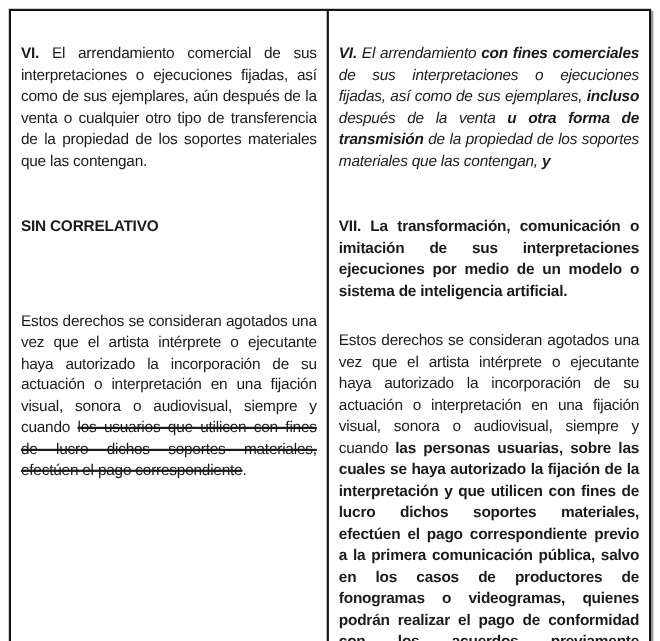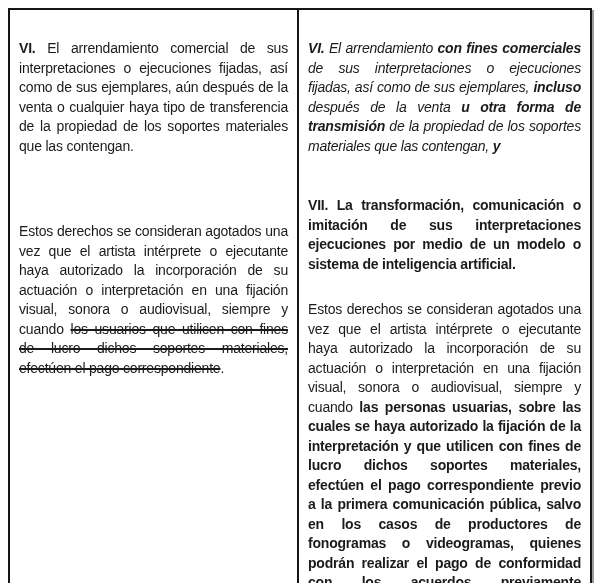--- a/index.html
+++ b/index.html
@@ -45,21 +45,22 @@
     text-decoration: line-through;
     text-decoration-thickness: 1.5px;
     text-decoration-color: #1b1b1b;
   }
 </style>
 </head>
 <body>
 
 <div class="comparison-table">
   <div class="cell cell-left">
-    <p class="para p-l1"><span class="bold">VI.</span><span> El arrendamiento comercial de sus interpretaciones o ejecuciones fijadas, así como de sus ejemplares, aún después de la venta o cualquier haya tipo de transferencia de la propiedad de los soportes materiales que las contengan.</span></p>
+    <p class="para p-l1"><span class="bold">VI.</span><span> El arrendamiento comercial de sus interpretaciones o ejecuciones fijadas, así como de sus ejemplares, aún después de la venta o cualquier otro tipo de transferencia de la propiedad de los soportes materiales que las contengan.</span></p>
+    <p class="para p-l2"><span class="bold">SIN CORRELATIVO</span></p>
     <p class="para p-l3"><span>Estos derechos se consideran agotados una vez que el artista intérprete o ejecutante haya autorizado la incorporación de su actuación o interpretación en una fijación visual, sonora o audiovisual, siempre y cuando </span><span class="strike">los usuarios que utilicen con fines de lucro dichos soportes materiales, efectúen el pago correspondiente</span><span>.</span></p>
   </div>
   <div class="cell cell-right">
     <p class="para p-r1"><span class="bold">VI.</span><span> El arrendamiento </span><span class="bold">con fines comerciales</span><span> de sus interpretaciones o ejecuciones fijadas, así como de sus ejemplares, </span><span class="bold">incluso</span><span> después de la venta </span><span class="bold">u otra forma de transmisión</span><span> de la propiedad de los soportes materiales que las contengan, </span><span class="bold">y</span></p>
     <p class="para p-r2"><span class="bold">VII. La transformación, comunicación o imitación de sus interpretaciones ejecuciones por medio de un modelo o sistema de inteligencia artificial.</span></p>
     <p class="para p-r3"><span>Estos derechos se consideran agotados una vez que el artista intérprete o ejecutante haya autorizado la incorporación de su actuación o interpretación en una fijación visual, sonora o audiovisual, siempre y cuando </span><span class="bold">las personas usuarias, sobre las cuales se haya autorizado la fijación de la interpretación y que utilicen con fines de lucro dichos soportes materiales, efectúen el pago correspondiente previo a la primera comunicación pública, salvo en los casos de productores de fonogramas o videogramas, quienes podrán realizar el pago de conformidad con los acuerdos previamente establecidos.</span></p>
   </div>
 </div>
 
 </body></html>

